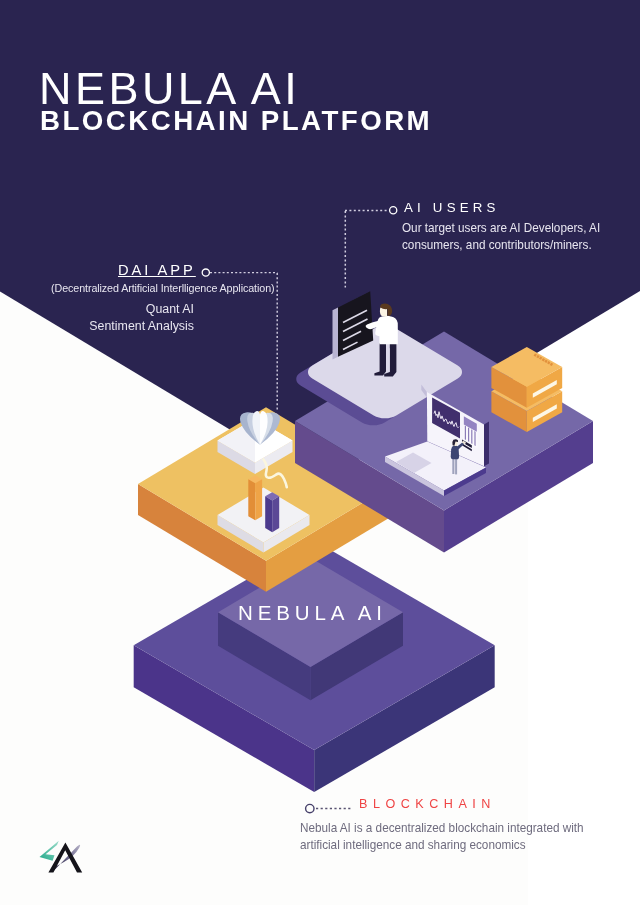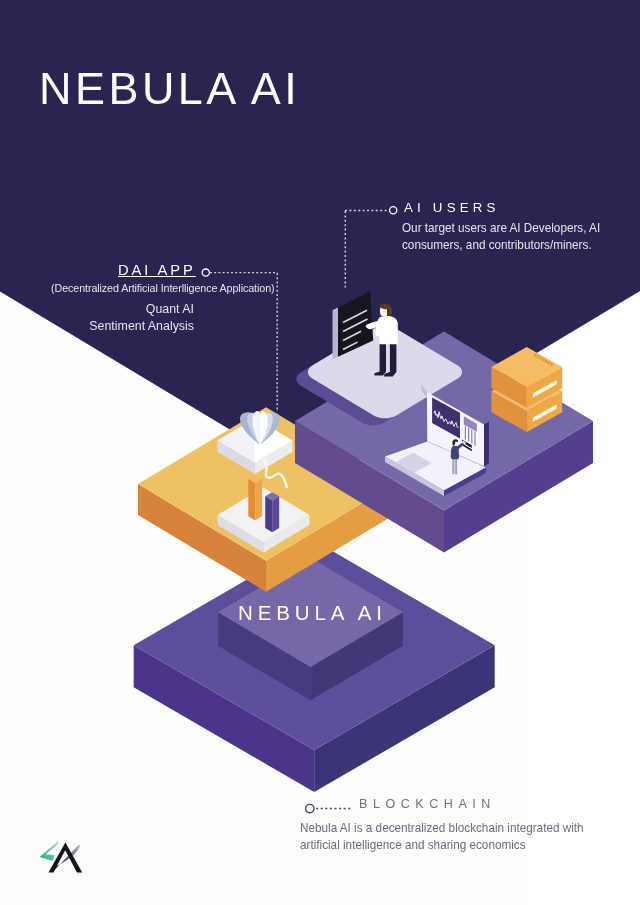--- a/index.html
+++ b/index.html
@@ -15,21 +15,21 @@
   .cond{transform:scaleX(0.902);transform-origin:left top;}
   .cond-r{transform:scaleX(0.905);transform-origin:right top;}
 
   #aiusers-label{left:404px;top:200px;font-size:13.3px;letter-spacing:4.2px;}
   #aiusers-body{left:402px;top:219px;font-size:13px;line-height:17.3px;}
 
   #daiapp-label{left:118px;top:262px;font-size:14.7px;letter-spacing:2.95px;text-decoration:underline;}
   #daiapp-sub{left:51px;top:281px;font-size:11.6px;letter-spacing:-0.1px;transform:scaleX(0.925);}
   #daiapp-body{left:44px;top:300px;font-size:13.7px;line-height:17.4px;text-align:right;width:150px;}
 
-  #blk-label{left:359px;top:797px;font-size:12.6px;letter-spacing:5.5px;color:#737373;}
+  #blk-label{left:359px;top:797px;font-size:12.6px;letter-spacing:5.5px;color:#ef4444;}
   #blk-body{left:300px;top:819px;font-size:13px;line-height:17.3px;color:#6E6B7E;}
 
   #platform-label{left:238px;top:601px;font-size:20.5px;letter-spacing:4.9px;color:#fff;}
 </style>
 </head>
 <body>
 
 <div id="stage">
 <svg id="art" viewBox="0 0 640 905">
 <polygon points="0,0 640,0 640,291 319.6,483.3 0,291.5" fill="#2A2450"></polygon>
@@ -187,20 +187,21 @@
             <stop offset="0.55" stop-color="#6A6589"></stop>
             <stop offset="1" stop-color="#B6B2C8"></stop>
     </linearGradient>
   </defs>
   <path d="M52.6,872.0 L77.0,846.6 Q81.8,842.6 79.2,847.8 Q74.6,856.2 64.0,862.0 L56.0,866.2 Z" fill="url(#lgGrey)"></path>
   <path d="M39.5,857.0 L58.8,840.8 L57.0,845.0 L45.6,854.2 L54.5,855.2 L52.6,860.8 Z" fill="url(#lgTeal)"></path>
   <path d="M65.4,842.6 L82.2,872.6 L77.0,872.6 L65.2,850.3 L53.4,872.6 L48.4,872.6 Z" fill="#15141A"></path>
 </g>
 </svg>
 <div class="tx" id="title1">NEBULA AI</div>
+<div class="tx" id="title2">BLOCKCHAIN PLATFORM</div>
 <div class="tx callout-label" id="aiusers-label">AI USERS</div>
 <div class="tx callout-body cond" id="aiusers-body">Our target users are AI Developers, AI
 consumers, and contributors/miners.</div>
 <div class="tx callout-label" id="daiapp-label">DAI APP</div>
 <div class="tx callout-body cond" id="daiapp-sub">(Decentralized Artificial Interlligence Application)</div>
 <div class="tx callout-body cond-r" id="daiapp-body">Quant AI
 Sentiment Analysis</div>
 <div class="tx" id="blk-label">BLOCKCHAIN</div>
 <div class="tx cond" id="blk-body">Nebula AI is a decentralized blockchain integrated with
 artificial intelligence and sharing economics</div>

